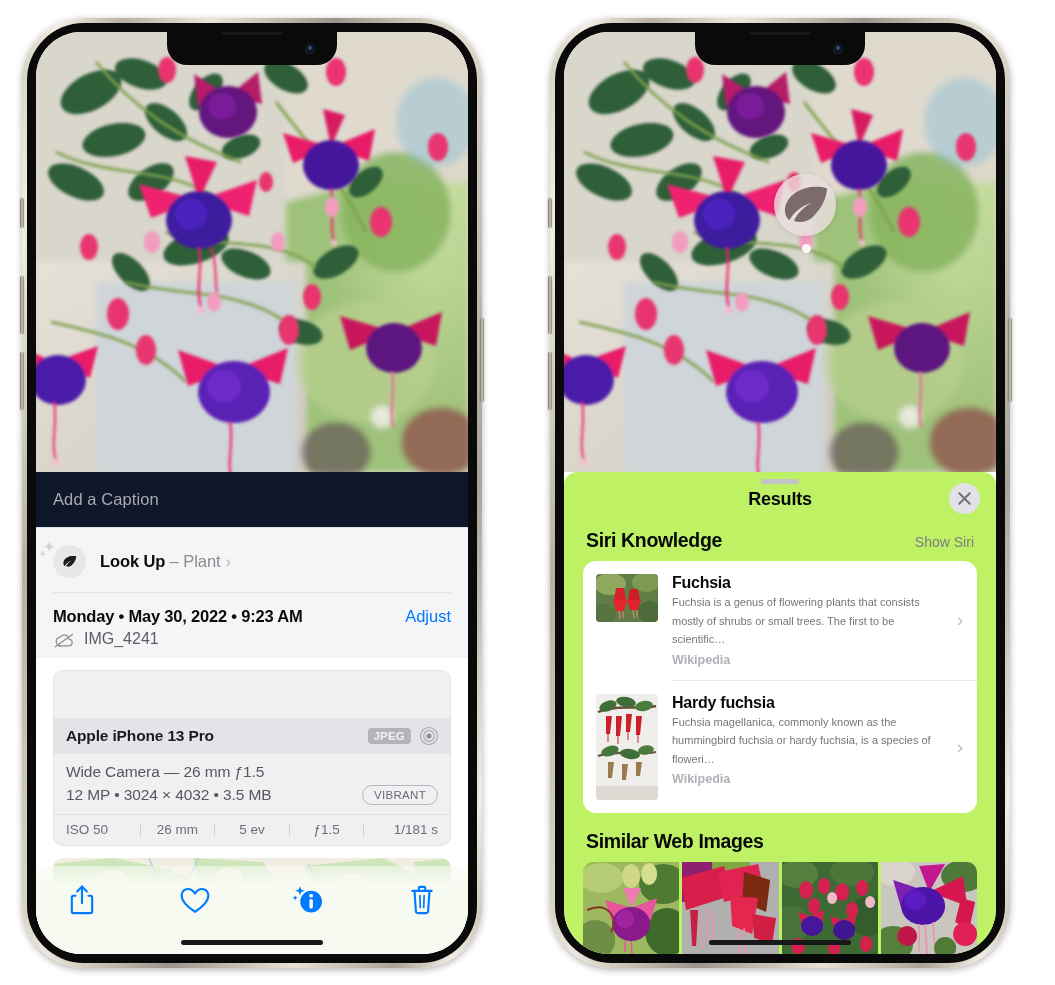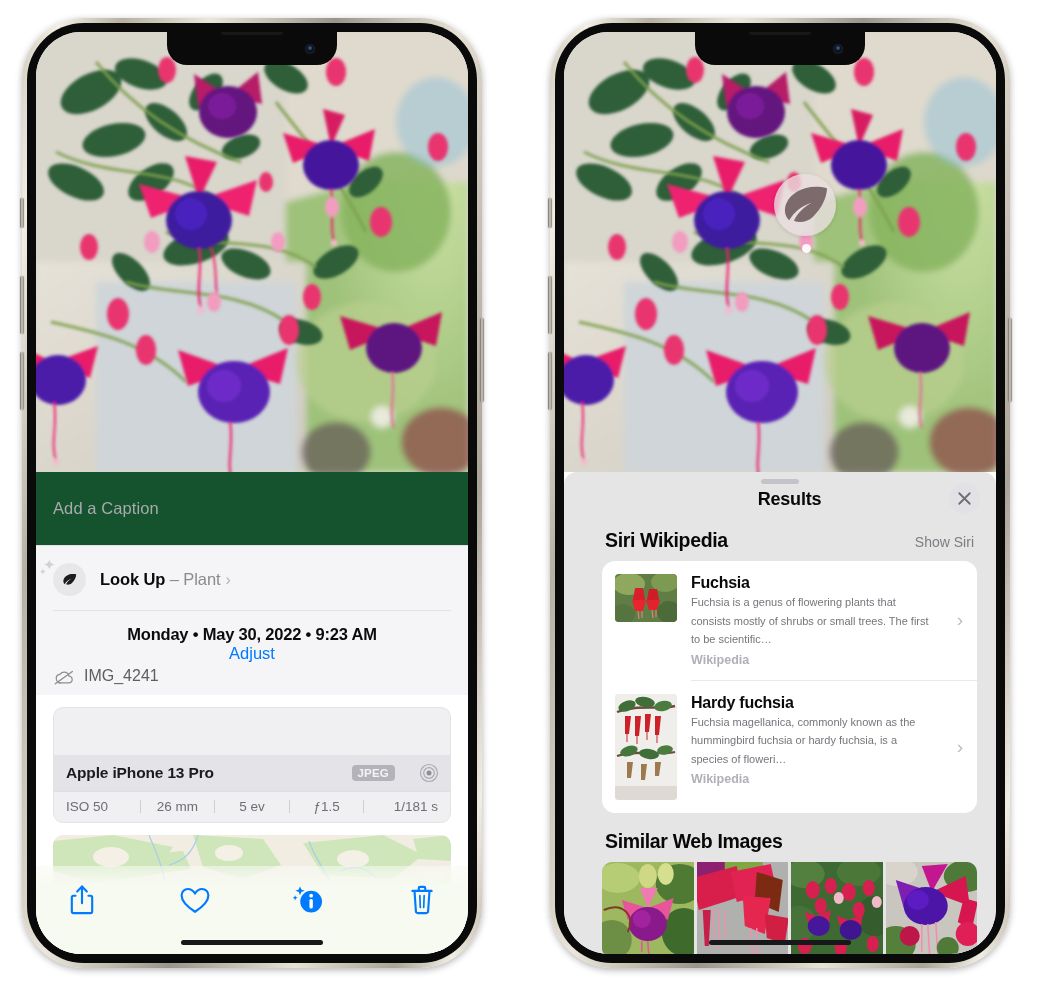--- a/index.html
+++ b/index.html
@@ -65,58 +65,58 @@
   .photo.left{ height:440px; }
   .photo.right{ height:440px; }
   .photo svg{ display:block; width:100%; height:100%; }
 
   
   .sheet-left{
     position:absolute; left:0; right:0; top:440px; bottom:0;
     background:#ffffff; display:flex; flex-direction:column;
   }
   .caption-row{
-    height:74px; display:flex; align-items:center; padding:0 17px;
-    background:#14532d; border-bottom:1px solid #e4e4e6;
+    height:56px; display:flex; align-items:center; padding:0 17px;
+    background:#0f172a; border-bottom:1px solid #e4e4e6;
   }
   .caption-ph{ font-size:16.5px; color:#a9a9ae; letter-spacing:.1px; }
 
   .lookup-block{ background:#f5f5f7; padding:10px 0 0 0; }
   .lookup-row{ display:flex; align-items:center; padding:7px 17px 14px 17px; }
   .leaf-badge{
     position:relative; width:33px; height:33px; border-radius:50%;
     background:#e7e7ea; display:flex; align-items:center; justify-content:center;
     flex:0 0 auto;
   }
   .spark{ position:absolute; color:#d2d2d6; line-height:1; }
   .spark.s1{ left:-10px; top:-6px; font-size:15px; }
   .spark.s2{ left:-14px; top:5px; font-size:9px; }
   .lookup-txt{ margin-left:14px; font-size:16.5px; color:#0b0b0d; font-weight:700; letter-spacing:-.1px;}
   .lookup-txt .sub{ font-weight:400; color:#8a8a8f; }
   .chev-sm{ margin-left:5px; color:#b4b4b9; font-size:16px; font-weight:400; }
   .hr-in{ height:1px; background:#e2e2e5; margin:0 17px; }
 
   .meta-block{ background:#f5f5f7; padding:14px 17px 10px 17px; }
-  .meta-line1{ display:flex; align-items:center; justify-content:space-between;flex-direction:column; }
+  .meta-line1{ display:flex; align-items:flex-start; justify-content:space-between; }
   .meta-date{ font-size:16.5px; color:#0b0b0d; font-weight:700; letter-spacing:-.2px; }
   .adjust{ font-size:16.5px; font-weight:400; }
   .meta-line2{ display:flex; align-items:flex-end; margin-top:4px; }
   .cloud-off{ width:22px; height:15px; flex:0 0 auto; }
   .filename{ margin-left:9px; font-size:16px; color:#5d5d63; }
 
   .cam-card{
     margin:12px 17px 0 17px; border-radius:10px; overflow:hidden;
     background:#f0f0f3; border:1px solid #e3e3e6;
   }
   .cc-head{
     display:flex; align-items:center; justify-content:space-between;
     background:#e4e4e8; padding:8px 11px 8px 12px;margin-top:47px;
   }
   .cc-model{ font-size:15.5px; font-weight:700; color:#1b1b1f; letter-spacing:-.15px;}
-  .cc-right{ display:flex; align-items:center; gap:24px; }
+  .cc-right{ display:flex; align-items:center; gap:8px; }
   .badge-jpeg{
     background:#b3b3b9; color:#f3f3f5; font-size:11.5px; font-weight:700;
     padding:2px 6px; border-radius:4px; letter-spacing:.2px;
   }
   .hdr-ico{ width:20px; height:20px; }
   .cc-body{ padding:9px 12px 9px 12px; }
   .cc-lens{ font-size:15.5px; color:#57575d; letter-spacing:-.1px;}
   .cc-row2{ display:flex; align-items:center; justify-content:space-between; margin-top:4px;}
   .cc-size{ font-size:15.5px; color:#57575d; letter-spacing:-.1px;}
   .badge-vib{
@@ -153,21 +153,21 @@
     display:flex; align-items:center; justify-content:center; z-index:6;
     box-shadow:0 1px 4px rgba(0,0,0,.12);
   }
   .vlu-dot{
     position:absolute; left:238px; top:212px; width:9px; height:9px;
     border-radius:50%; background:rgba(255,255,255,.92); z-index:6;
   }
 
   .sheet-right{
     position:absolute; left:0; right:0; top:440px; bottom:0;
-    background:#e5e5e5; border-radius:13px 13px 0 0; overflow:hidden;padding-left:19px;
+    background:#bef264; border-radius:13px 13px 0 0; overflow:hidden;
   }
   .grabber{
     position:absolute; left:50%; transform:translateX(-50%); top:7px;
     width:38px; height:5px; border-radius:3px; background:#c3c3c9;
   }
   .res-head{ height:54px; display:flex; align-items:center; justify-content:center; position:relative;}
   .res-title{ font-size:18px; font-weight:700; color:#08080a; letter-spacing:-.2px;}
   .close-btn{
     position:absolute; right:16px; top:11px; width:31px; height:31px;
     border-radius:50%; background:#e1e1e6; display:flex; align-items:center; justify-content:center;
@@ -396,20 +396,27 @@
           <div class="cc-head">
             <span class="cc-model">Apple iPhone 13 Pro</span>
             <span class="cc-right">
               <span class="badge-jpeg">JPEG</span>
               <svg class="hdr-ico" viewBox="0 0 24 24">
                 <circle cx="12" cy="12" r="10.2" fill="none" stroke="#a9a9b0" stroke-width="1.4"></circle>
                 <circle cx="12" cy="12" r="6.4" fill="none" stroke="#a9a9b0" stroke-width="1.4"></circle>
                 <circle cx="12" cy="12" r="3" fill="#8e8e95"></circle>
               </svg>
             </span>
+          </div>
+          <div class="cc-body">
+            <div class="cc-lens">Wide Camera — 26 mm ƒ1.5</div>
+            <div class="cc-row2">
+              <span class="cc-size">12 MP • 3024 × 4032 • 3.5 MB</span>
+              <span class="badge-vib">VIBRANT</span>
+            </div>
           </div>
           <div class="cc-exif">
             <span class="exif">ISO 50</span>
             <span class="exif-div"></span>
             <span class="exif">26 mm</span>
             <span class="exif-div"></span>
             <span class="exif">5 ev</span>
             <span class="exif-div"></span>
             <span class="exif">ƒ1.5</span>
             <span class="exif-div"></span>
@@ -645,21 +652,21 @@
         <div class="res-head">
           <span class="res-title">Results</span>
           <span class="close-btn">
             <svg width="15" height="15" viewBox="0 0 16 16">
               <path d="M2.4 2.4 L13.6 13.6 M13.6 2.4 L2.4 13.6" stroke="#6d6d74" stroke-width="1.9" stroke-linecap="round"></path>
             </svg>
           </span>
         </div>
 
         <div class="sec-head">
-          <span class="sec-title">Siri Wikipedia</span>
+          <span class="sec-title">Siri Knowledge</span>
           <span class="sec-action">Show Siri</span>
         </div>
 
         <div class="know-card">
 
           <div class="know-row">
             <div class="know-thumb wide">
               <svg viewBox="0 0 62 48" preserveAspectRatio="none">
                 <rect width="62" height="48" fill="#5f7d45"></rect>
                 <ellipse cx="14" cy="10" rx="16" ry="11" fill="#8fa85e"></ellipse>

